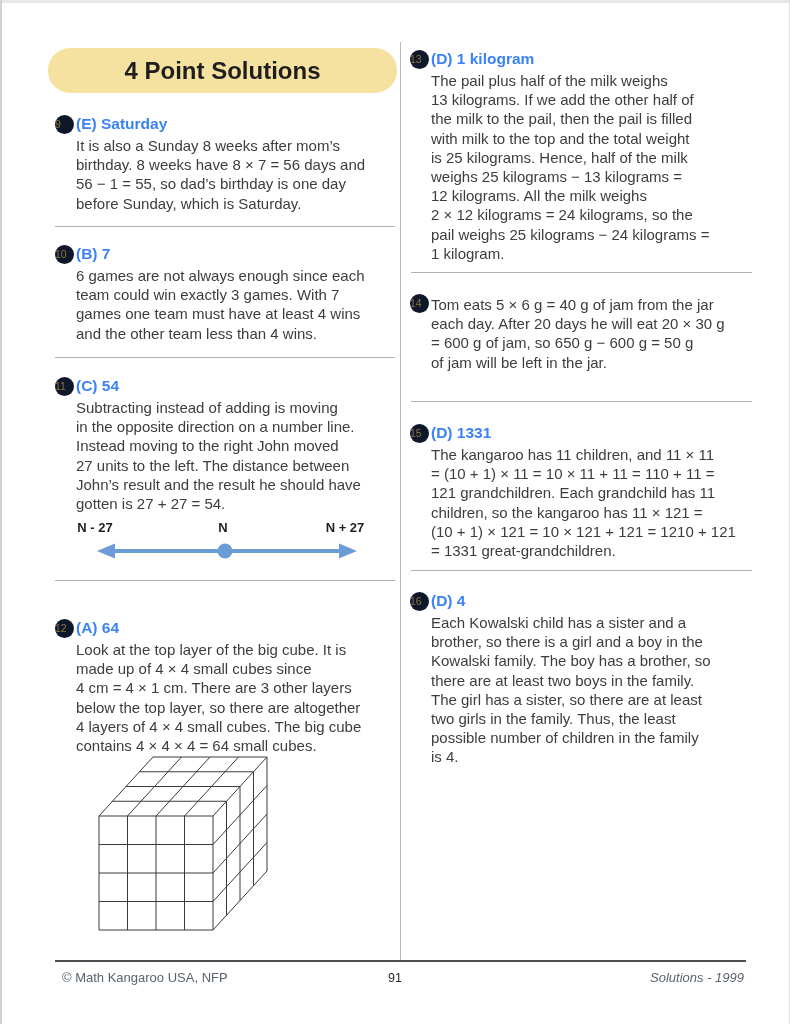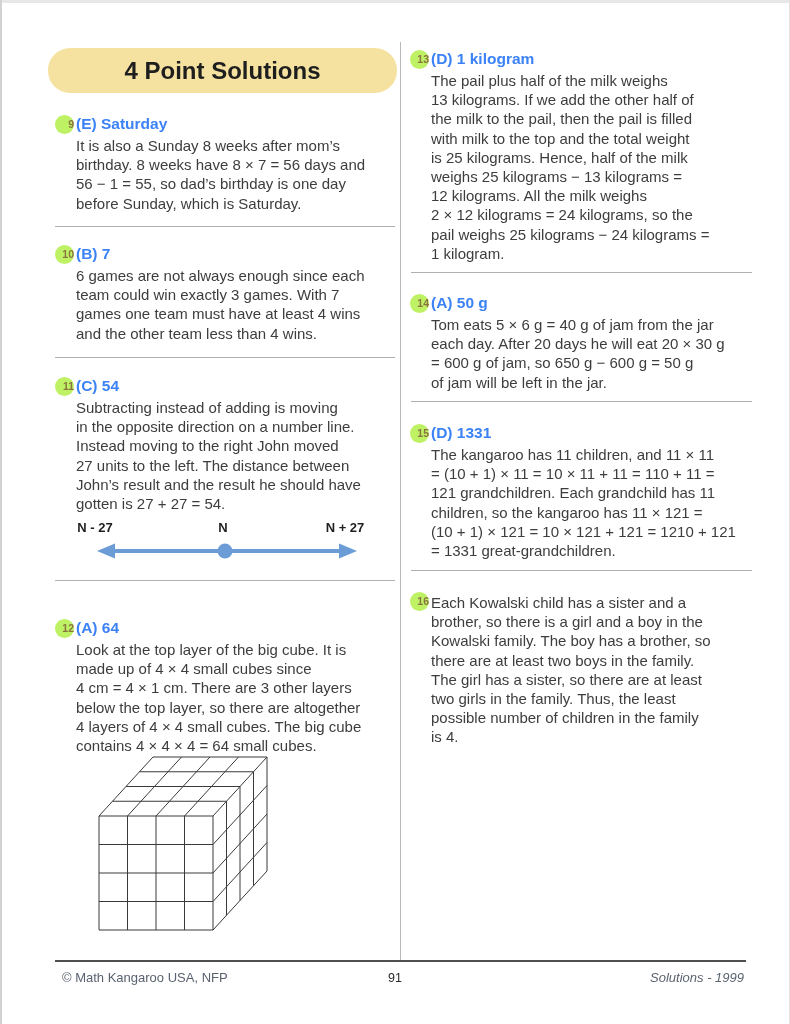--- a/index.html
+++ b/index.html
@@ -11,22 +11,22 @@
 
   .title-badge{position:absolute;left:48px;top:48px;width:349px;height:45px;
         background:#F6E2A0;border-radius:22px;text-align:center;line-height:45px;
         font-size:24px;font-weight:700;color:#1e1e1e;}
 
   .vdivider{position:absolute;left:400px;top:42px;width:1px;height:918px;background:#b8b8b8;}
   .hdivider{position:absolute;height:1px;background:#b0b0b0;}
 
   .solution{position:absolute;width:342px;}
   .solution .num{position:absolute;left:0;top:1px;width:19px;height:19px;border-radius:50%;
-        background:#bef264;color:#8a7440;font-size:10.5px;font-weight:700;
-        text-align:right;line-height:19px;}
+        background:#0f172a;color:#8a7440;font-size:10.5px;font-weight:400;
+        text-align:left;line-height:19px;}
   .solution .content{margin-left:21px;}
   .solution .answer{font-size:15.5px;font-weight:700;color:#3b82f6;line-height:20px;}
   .solution .body{font-size:15px;line-height:19.2px;color:#3d3d3d;margin-top:2px;white-space:pre-line;}
 
   .figure{position:absolute;}
   .nl-label{font-size:13px;font-weight:700;fill:#1f1f1f;font-family:"Liberation Sans",sans-serif;}
 
   .footer-line{position:absolute;left:55px;top:960px;width:691px;height:2px;background:#4f4f4f;}
   .footer-text{position:absolute;top:970px;font-size:13px;color:#5b6370;}
   .footer-left{left:62px;}
@@ -132,21 +132,20 @@
 2 × 12 kilograms = 24 kilograms, so the
 pail weighs 25 kilograms − 24 kilograms =
 1 kilogram.</div>
     </div>
   </div>
   <div class="hdivider" style="left:411px;top:272px;width:341px;"></div>
 
   <div class="solution" style="left:410px;top:293px;">
     <span class="num">14</span>
     <div class="content">
-      <div class="answer">(A) 50 g</div>
       <div class="body">Tom eats 5 × 6 g = 40 g of jam from the jar
 each day. After 20 days he will eat 20 × 30 g
 = 600 g of jam, so 650 g − 600 g = 50 g
 of jam will be left in the jar.</div>
     </div>
   </div>
   <div class="hdivider" style="left:411px;top:401px;width:341px;"></div>
 
   <div class="solution" style="left:410px;top:423px;">
     <span class="num">15</span>
@@ -158,20 +157,21 @@
 children, so the kangaroo has 11 × 121 =
 (10 + 1) × 121 = 10 × 121 + 121 = 1210 + 121
 = 1331 great-grandchildren.</div>
     </div>
   </div>
   <div class="hdivider" style="left:411px;top:570px;width:341px;"></div>
 
   <div class="solution" style="left:410px;top:591px;">
     <span class="num">16</span>
     <div class="content">
+      <div class="answer">(D) 4</div>
       <div class="body">Each Kowalski child has a sister and a
 brother, so there is a girl and a boy in the
 Kowalski family. The boy has a brother, so
 there are at least two boys in the family.
 The girl has a sister, so there are at least
 two girls in the family. Thus, the least
 possible number of children in the family
 is 4.</div>
     </div>
   </div>

